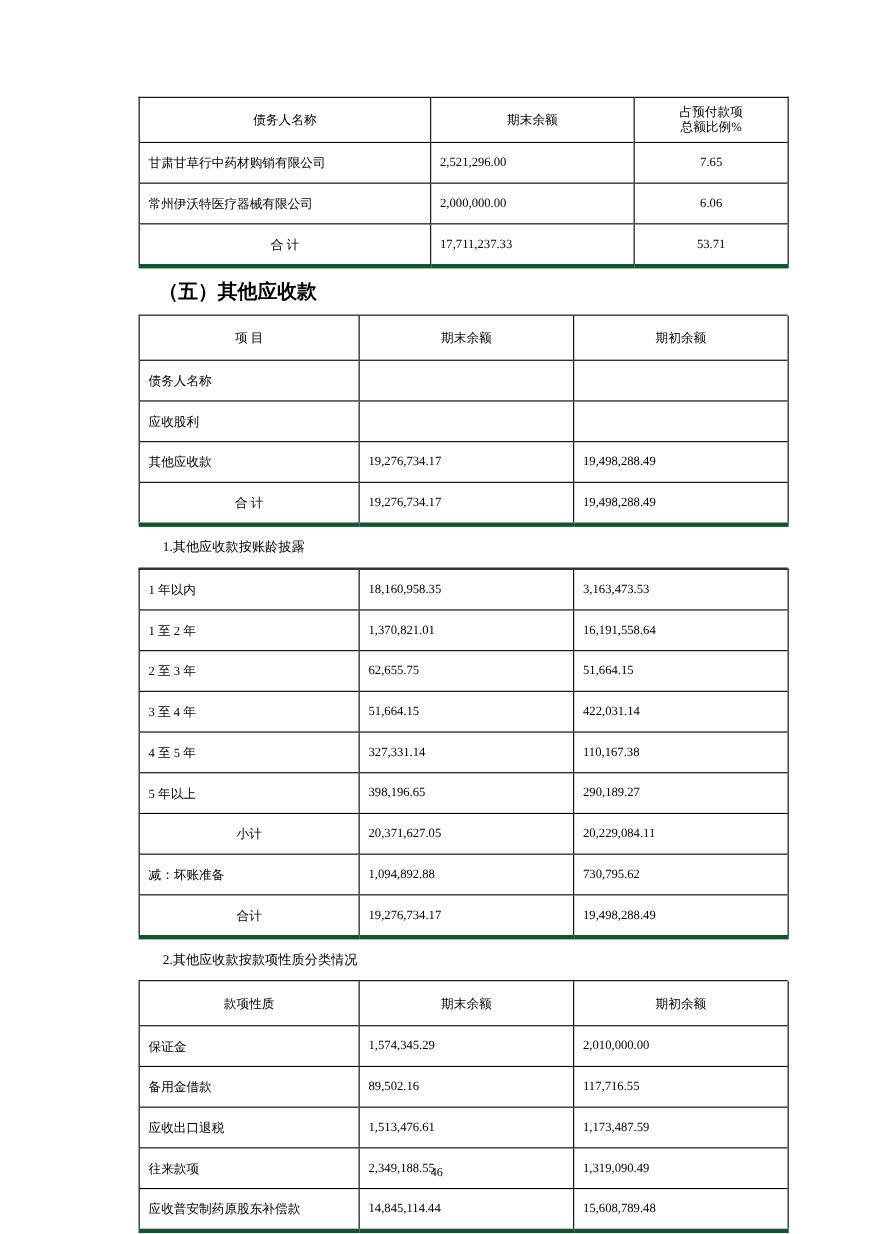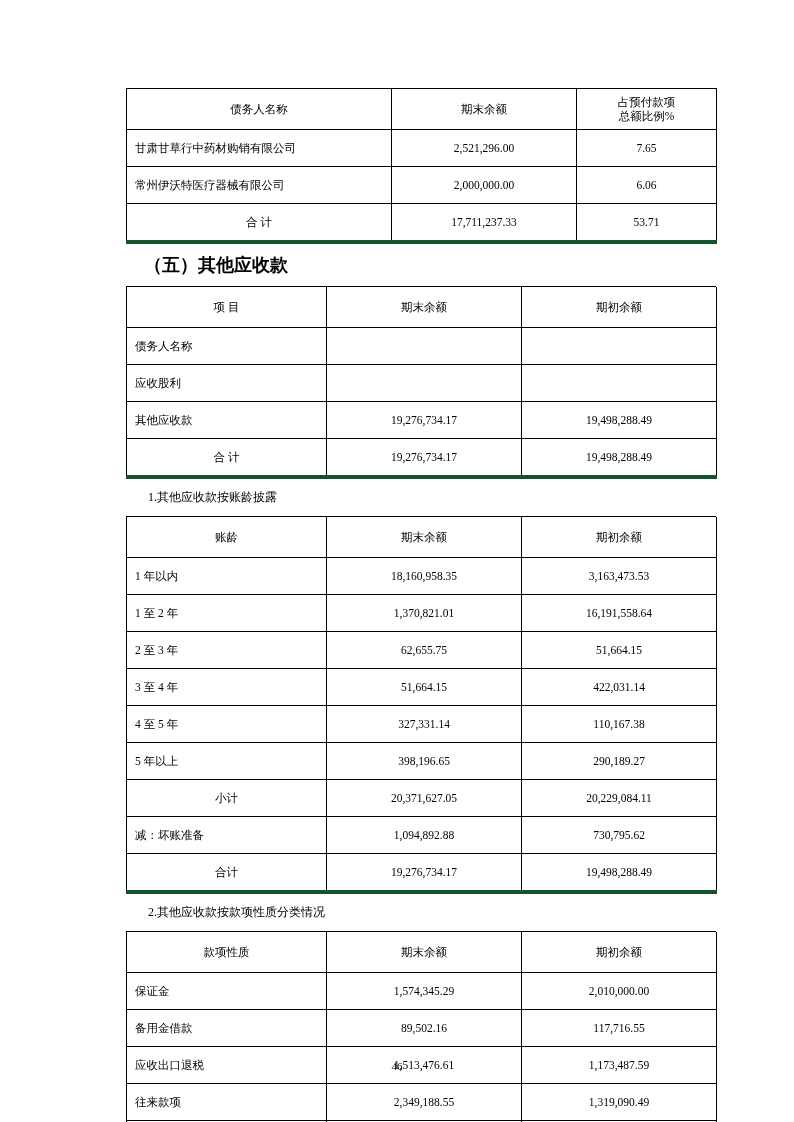--- a/index.html
+++ b/index.html
@@ -50,21 +50,21 @@
     border-left: 1px solid #000;
   }
   .tbl td.vline-r {
     border-right: 1px solid #000;
   }
   .hdr td {
     text-align: center;
     height: 40px;
   }
   .c { text-align: center; }
-  .r { text-align: center; }
+  .r { text-align: left; }
   .l { text-align: left; }
   .two-line {
     line-height: 1.25;
   }
   .section-title {
     font-size: 18px;
     font-weight: bold;
     padding: 9px 0 9px 18px;
     border-bottom: 1px solid #000;
     box-sizing: border-box;
@@ -164,25 +164,20 @@
 
     <div class="sub-title">1.其他应收款按账龄披露</div>
 
     <table class="tbl">
       <colgroup>
         <col style="width:200px">
         <col style="width:195px">
         <col style="width:195px">
       </colgroup>
       <tbody>
-        <tr class="hdr">
-          <td class="c vline" style="border-top:none">账龄</td>
-          <td class="c vline" style="border-top:none">期末余额</td>
-          <td class="c vline vline-r" style="border-top:none">期初余额</td>
-        </tr>
         <tr>
           <td class="l vline">1 年以内</td>
           <td class="r vline">18,160,958.35</td>
           <td class="r vline vline-r">3,163,473.53</td>
         </tr>
         <tr>
           <td class="l vline">1 至 2 年</td>
           <td class="r vline">1,370,821.01</td>
           <td class="r vline vline-r">16,191,558.64</td>
         </tr>

